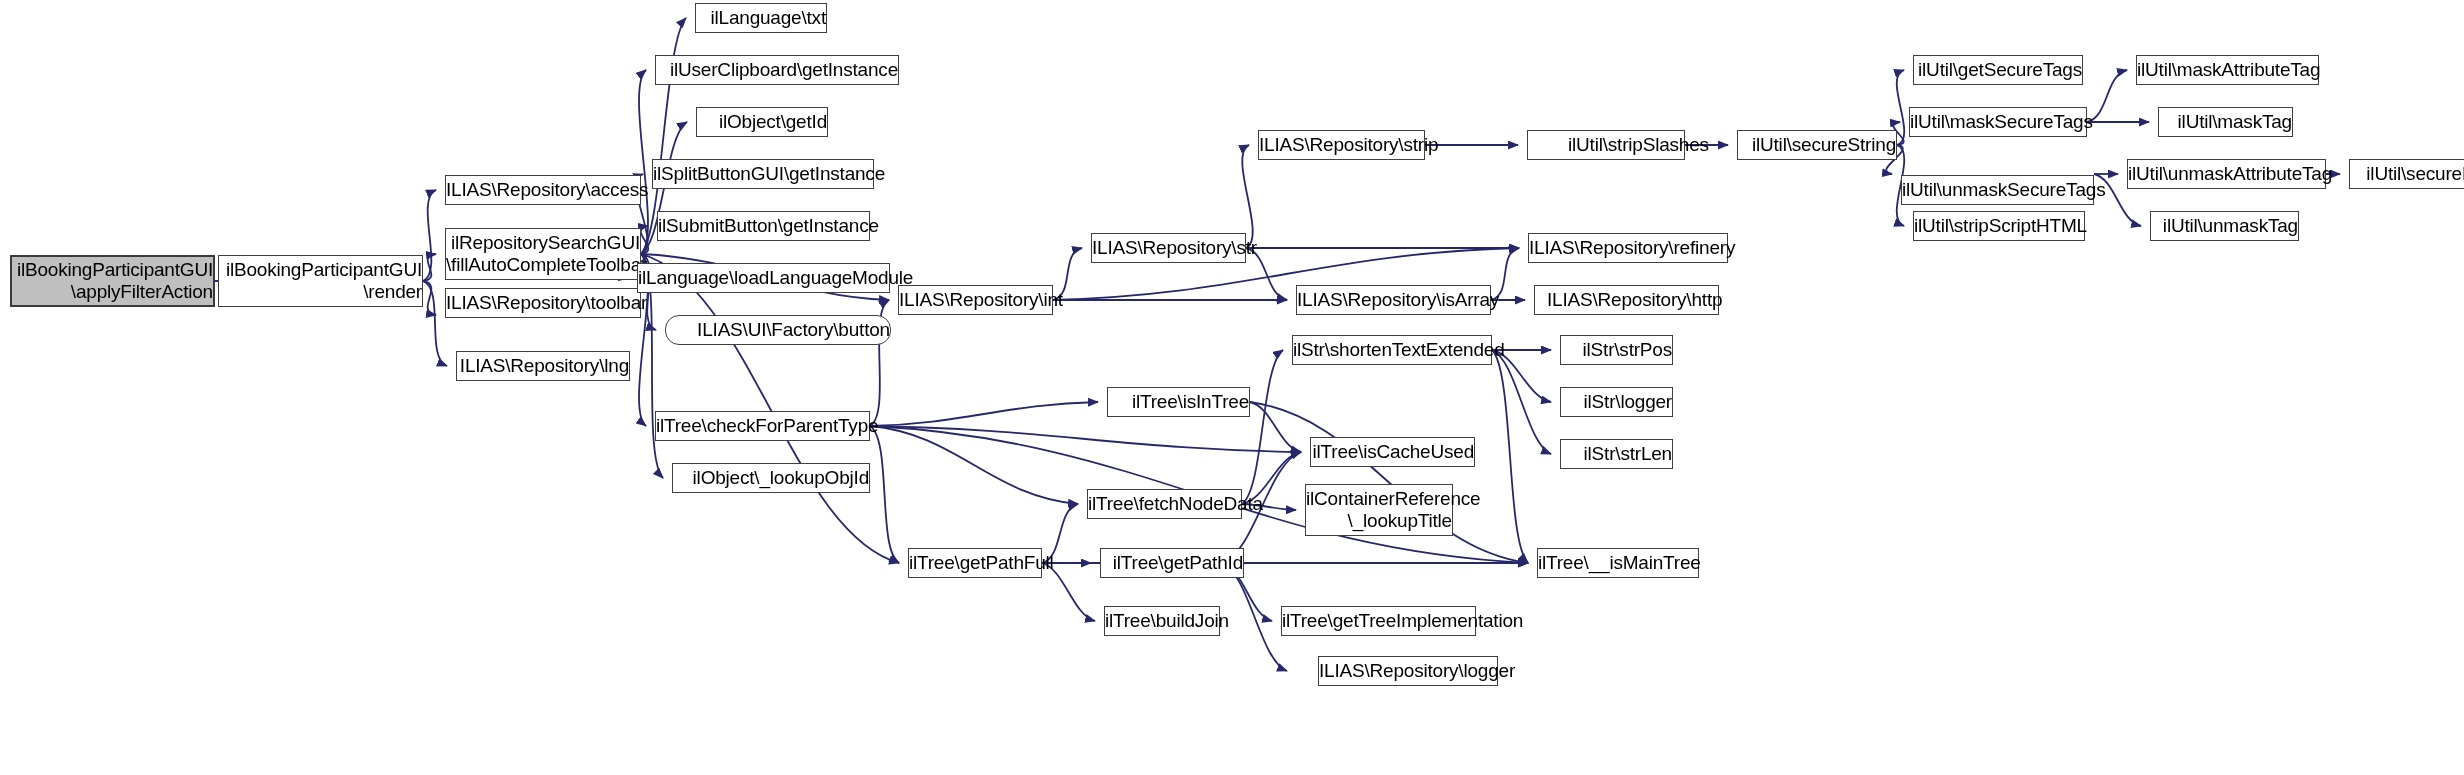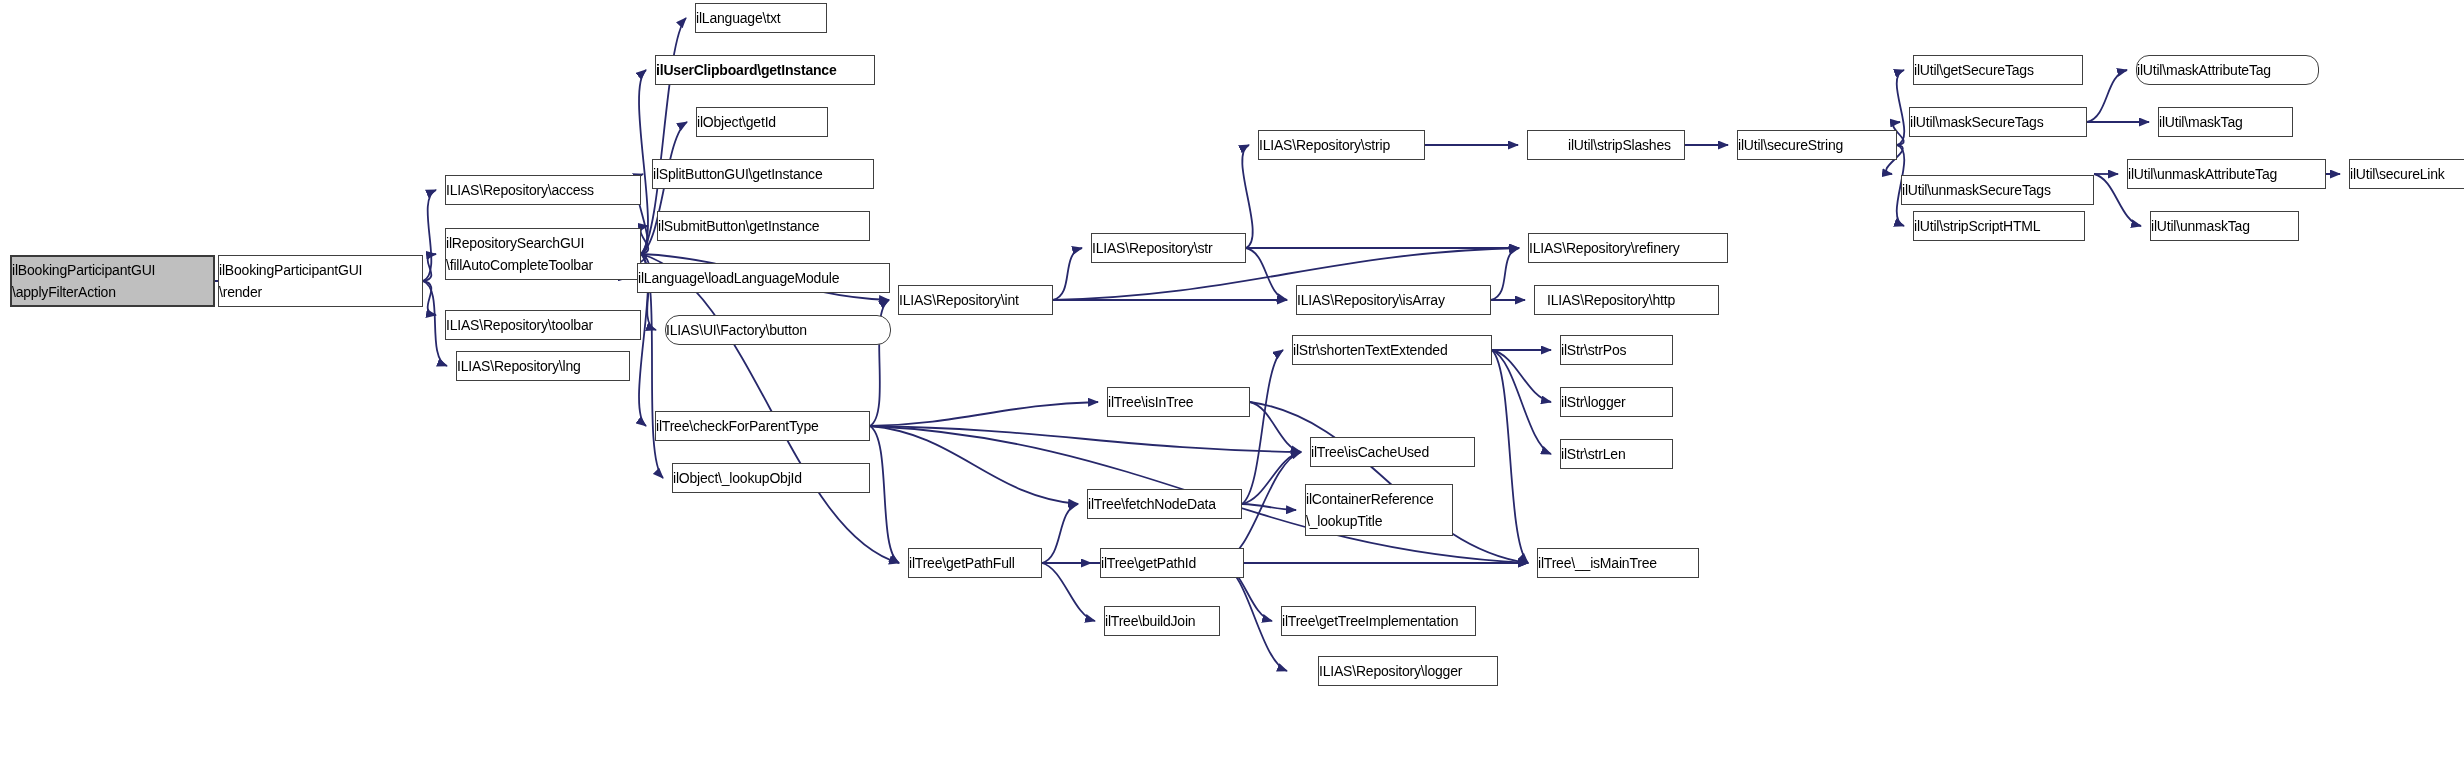--- a/index.html
+++ b/index.html
@@ -12,26 +12,26 @@
     font-family:"Liberation Sans", sans-serif;
     overflow:hidden;
   }
   #edges{position:absolute;left:0;top:0;width:2464px;height:775px;}
   .node{
     position:absolute;
     box-sizing:border-box;
     border:1.6px solid #404040;
     background:#ffffff;
     color:#000000;
-    font-size:14px;
+    font-size:19px;
     line-height:22px;
     display:flex;
     align-items:center;
     justify-content:center;
-    text-align:left;
+    text-align:right;
     white-space:pre;
     letter-spacing:-0.2px;
     z-index:5;
   }
   .node.highlight{background:#bfbfbf;border-color:#3a3a3a;border-width:2px;}
   .node .lbl{display:block;width:100%;}
 </style>
 </head>
 <body>
 
@@ -104,41 +104,41 @@
       </g>
   </svg>
   <div id="nodes">
       <div class="node highlight" style="left: 10px; top: 255px; width: 205px; height: 52px;"><span class="lbl">ilBookingParticipantGUI
 \applyFilterAction</span></div>
       <div class="node" style="left: 218px; top: 255px; width: 205px; height: 52px;"><span class="lbl">ilBookingParticipantGUI
 \render</span></div>
       <div class="node" style="left: 445px; top: 175px; width: 196px; height: 30px;"><span class="lbl">ILIAS\Repository\access</span></div>
       <div class="node" style="left: 445px; top: 228px; width: 196px; height: 52px;"><span class="lbl">ilRepositorySearchGUI
 \fillAutoCompleteToolbar</span></div>
-      <div class="node" style="left: 445px; top: 310px; width: 196px; height: 30px;"><span class="lbl">ILIAS\Repository\toolbar</span></div>
+      <div class="node" style="left: 445px; top: 288px; width: 196px; height: 30px;"><span class="lbl">ILIAS\Repository\toolbar</span></div>
       <div class="node" style="left: 456px; top: 351px; width: 174px; height: 30px;"><span class="lbl">ILIAS\Repository\lng</span></div>
       <div class="node" style="left: 695px; top: 3px; width: 132px; height: 30px;"><span class="lbl">ilLanguage\txt</span></div>
-      <div class="node" style="left: 655px; top: 55px; width: 220px; height: 30px; font-weight: bold;"><span class="lbl">ilUserClipboard\getInstance</span></div>
+      <div class="node" style="left: 655px; top: 55px; width: 244px; height: 30px;"><span class="lbl">ilUserClipboard\getInstance</span></div>
       <div class="node" style="left: 696px; top: 107px; width: 132px; height: 30px;"><span class="lbl">ilObject\getId</span></div>
       <div class="node" style="left: 652px; top: 159px; width: 222px; height: 30px;"><span class="lbl">ilSplitButtonGUI\getInstance</span></div>
       <div class="node" style="left: 657px; top: 211px; width: 213px; height: 30px;"><span class="lbl">ilSubmitButton\getInstance</span></div>
       <div class="node" style="left: 637px; top: 263px; width: 253px; height: 30px;"><span class="lbl">ilLanguage\loadLanguageModule</span></div>
       <div class="node" style="left: 665px; top: 315px; width: 226px; height: 30px; border-radius: 14px;"><span class="lbl">ILIAS\UI\Factory\button</span></div>
       <div class="node" style="left: 655px; top: 411px; width: 215px; height: 30px;"><span class="lbl">ilTree\checkForParentType</span></div>
       <div class="node" style="left: 672px; top: 463px; width: 198px; height: 30px;"><span class="lbl">ilObject\_lookupObjId</span></div>
       <div class="node" style="left: 898px; top: 285px; width: 155px; height: 30px;"><span class="lbl">ILIAS\Repository\int</span></div>
       <div class="node" style="left: 1091px; top: 233px; width: 155px; height: 30px;"><span class="lbl">ILIAS\Repository\str</span></div>
       <div class="node" style="left: 1258px; top: 130px; width: 167px; height: 30px;"><span class="lbl">ILIAS\Repository\strip</span></div>
       <div class="node" style="left: 1527px; top: 130px; width: 158px; height: 30px; padding-left: 40px;"><span class="lbl">ilUtil\stripSlashes</span></div>
       <div class="node" style="left: 1737px; top: 130px; width: 160px; height: 30px;"><span class="lbl">ilUtil\secureString</span></div>
       <div class="node" style="left: 1913px; top: 55px; width: 170px; height: 30px;"><span class="lbl">ilUtil\getSecureTags</span></div>
       <div class="node" style="left: 1909px; top: 107px; width: 178px; height: 30px;"><span class="lbl">ilUtil\maskSecureTags</span></div>
       <div class="node" style="left: 1901px; top: 175px; width: 193px; height: 30px;"><span class="lbl">ilUtil\unmaskSecureTags</span></div>
       <div class="node" style="left: 1913px; top: 211px; width: 172px; height: 30px;"><span class="lbl">ilUtil\stripScriptHTML</span></div>
-      <div class="node" style="left: 2136px; top: 55px; width: 183px; height: 30px; border-radius: 13px;"><span class="lbl">ilUtil\maskAttributeTag</span></div>
+      <div class="node" style="left: 2136px; top: 55px; width: 183px; height: 30px;"><span class="lbl">ilUtil\maskAttributeTag</span></div>
       <div class="node" style="left: 2158px; top: 107px; width: 135px; height: 30px;"><span class="lbl">ilUtil\maskTag</span></div>
       <div class="node" style="left: 2127px; top: 159px; width: 199px; height: 30px;"><span class="lbl">ilUtil\unmaskAttributeTag</span></div>
       <div class="node" style="left: 2150px; top: 211px; width: 149px; height: 30px;"><span class="lbl">ilUtil\unmaskTag</span></div>
       <div class="node" style="left: 2349px; top: 159px; width: 148px; height: 30px;"><span class="lbl">ilUtil\secureLink</span></div>
       <div class="node" style="left: 1528px; top: 233px; width: 200px; height: 30px;"><span class="lbl">ILIAS\Repository\refinery</span></div>
       <div class="node" style="left: 1296px; top: 285px; width: 195px; height: 30px;"><span class="lbl">ILIAS\Repository\isArray</span></div>
       <div class="node" style="left: 1534px; top: 285px; width: 185px; height: 30px; padding-left: 12px;"><span class="lbl">ILIAS\Repository\http</span></div>
       <div class="node" style="left: 1292px; top: 335px; width: 200px; height: 30px;"><span class="lbl">ilStr\shortenTextExtended</span></div>
       <div class="node" style="left: 1560px; top: 335px; width: 113px; height: 30px;"><span class="lbl">ilStr\strPos</span></div>
       <div class="node" style="left: 1560px; top: 387px; width: 113px; height: 30px;"><span class="lbl">ilStr\logger</span></div>

